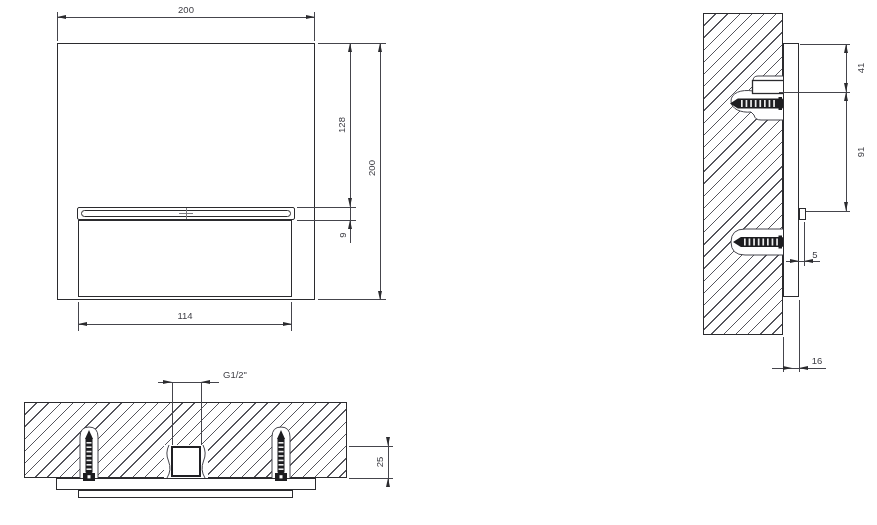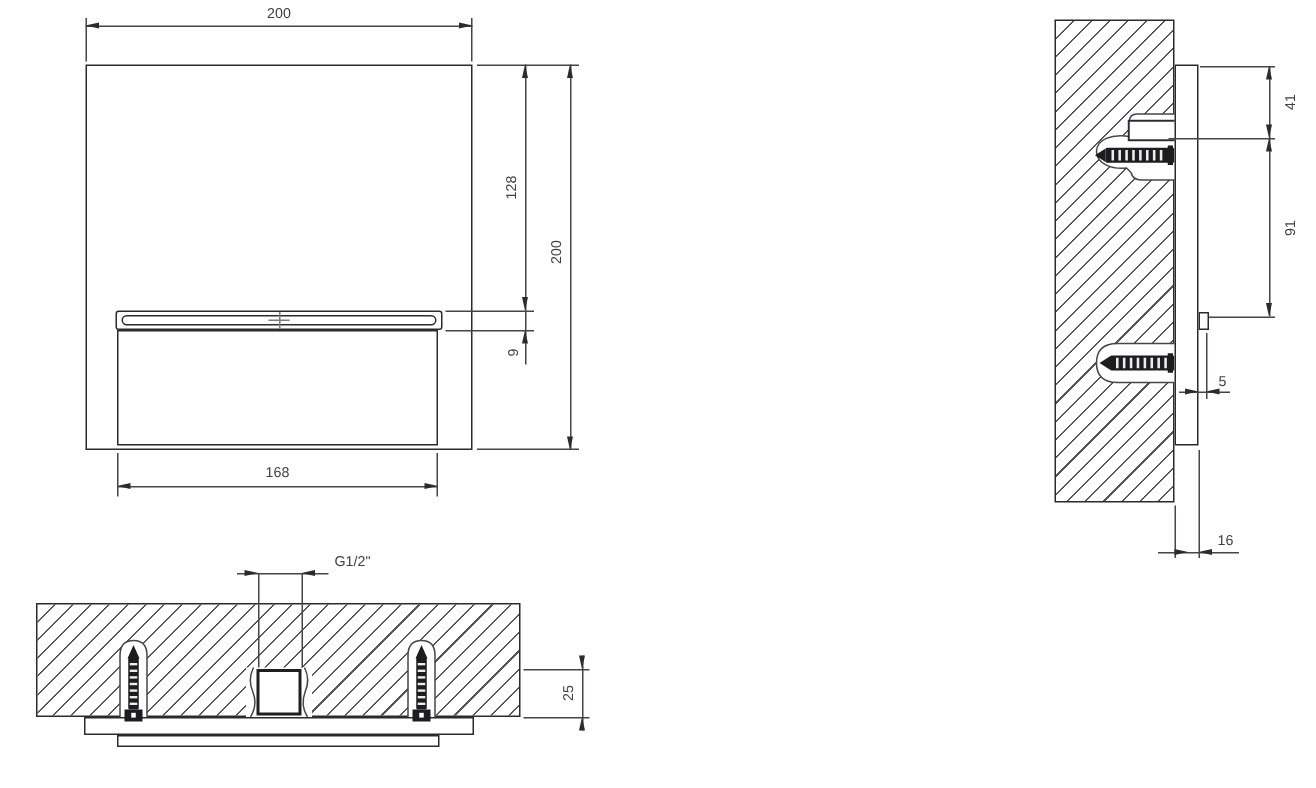--- a/index.html
+++ b/index.html
@@ -85,21 +85,21 @@
       <div class="ar ar-d" style="left:377.5px;top:291px;"></div>
       <div class="vlbl" style="left:372px;top:168px;">200</div>
     </div>
 
     <div>
       <div class="ln vln" style="left:78px;top:302px;height:29px;"></div>
       <div class="ln vln" style="left:291px;top:302px;height:29px;"></div>
       <div class="ln hln" style="left:78px;top:324px;width:214px;"></div>
       <div class="ar ar-l" style="left:78px;top:322px;"></div>
       <div class="ar ar-r" style="left:283px;top:322px;"></div>
-      <div class="lbl" style="left:185px;top:316px;">168</div>
+      <div class="lbl" style="left:185px;top:316px;">114</div>
     </div>
   </div>
 
   <div>
 
     <div class="hatch" style="left:703px;top:13px;width:80px;height:322px;"></div>
 
     <svg style="left:727px;top:72px;" width="60" height="53" viewBox="0 0 60 53">
       <path d="M60,4 L31,4 Q26,4 26,9 L26,19 C14,17 4,21 4,29 C4,37 14,41 24,40 L27,43 Q28,48 34,48 L60,48" fill="#ffffff" stroke="#45454c" stroke-width="1"></path>
       <rect x="25.5" y="8.5" width="33" height="13" fill="#ffffff" stroke="#2b2b2e" stroke-width="1.3"></rect>

